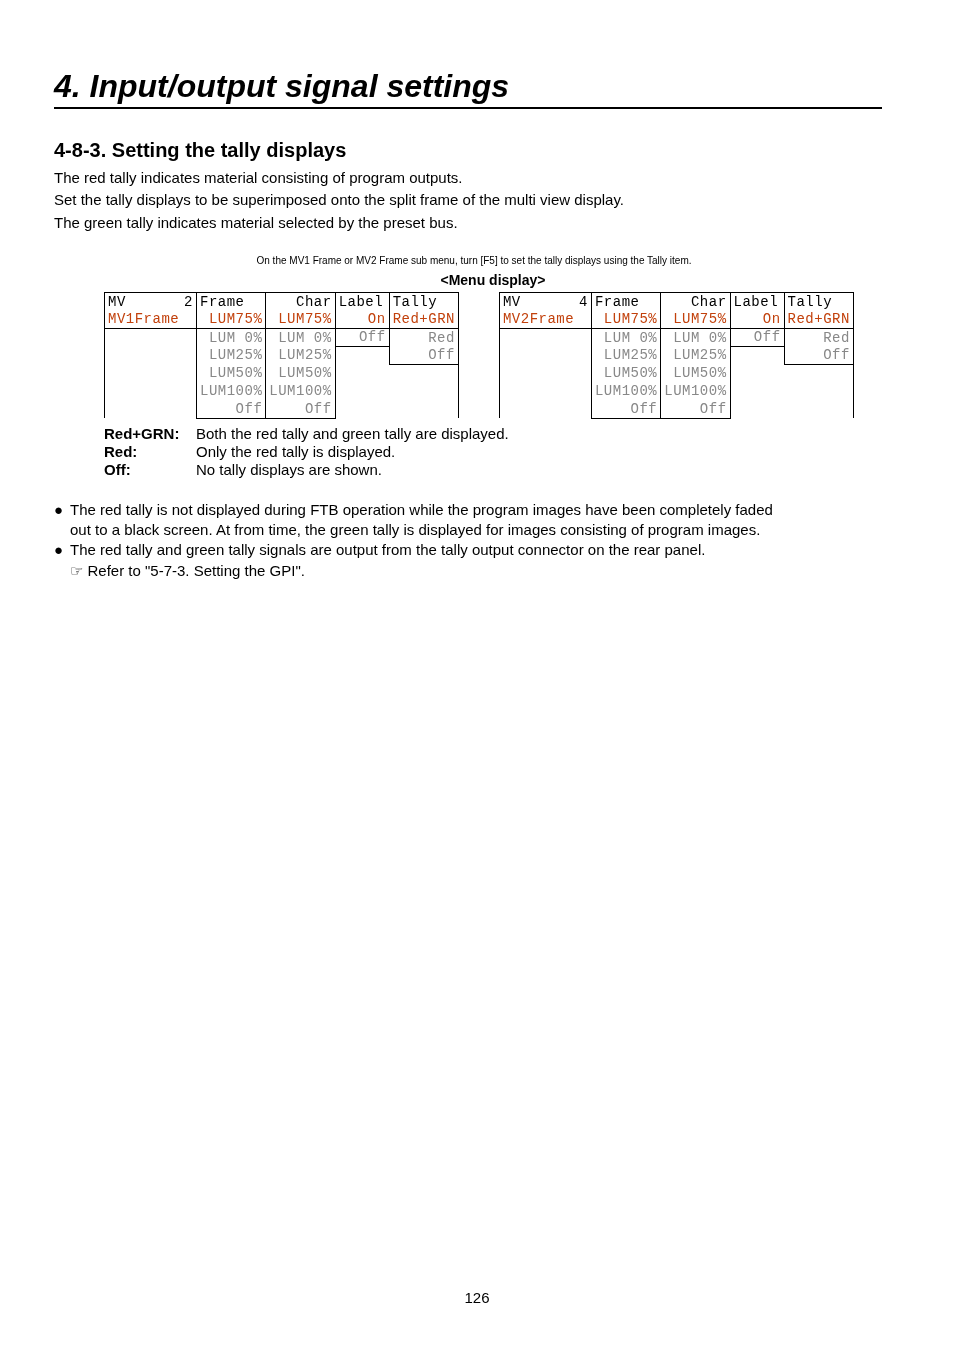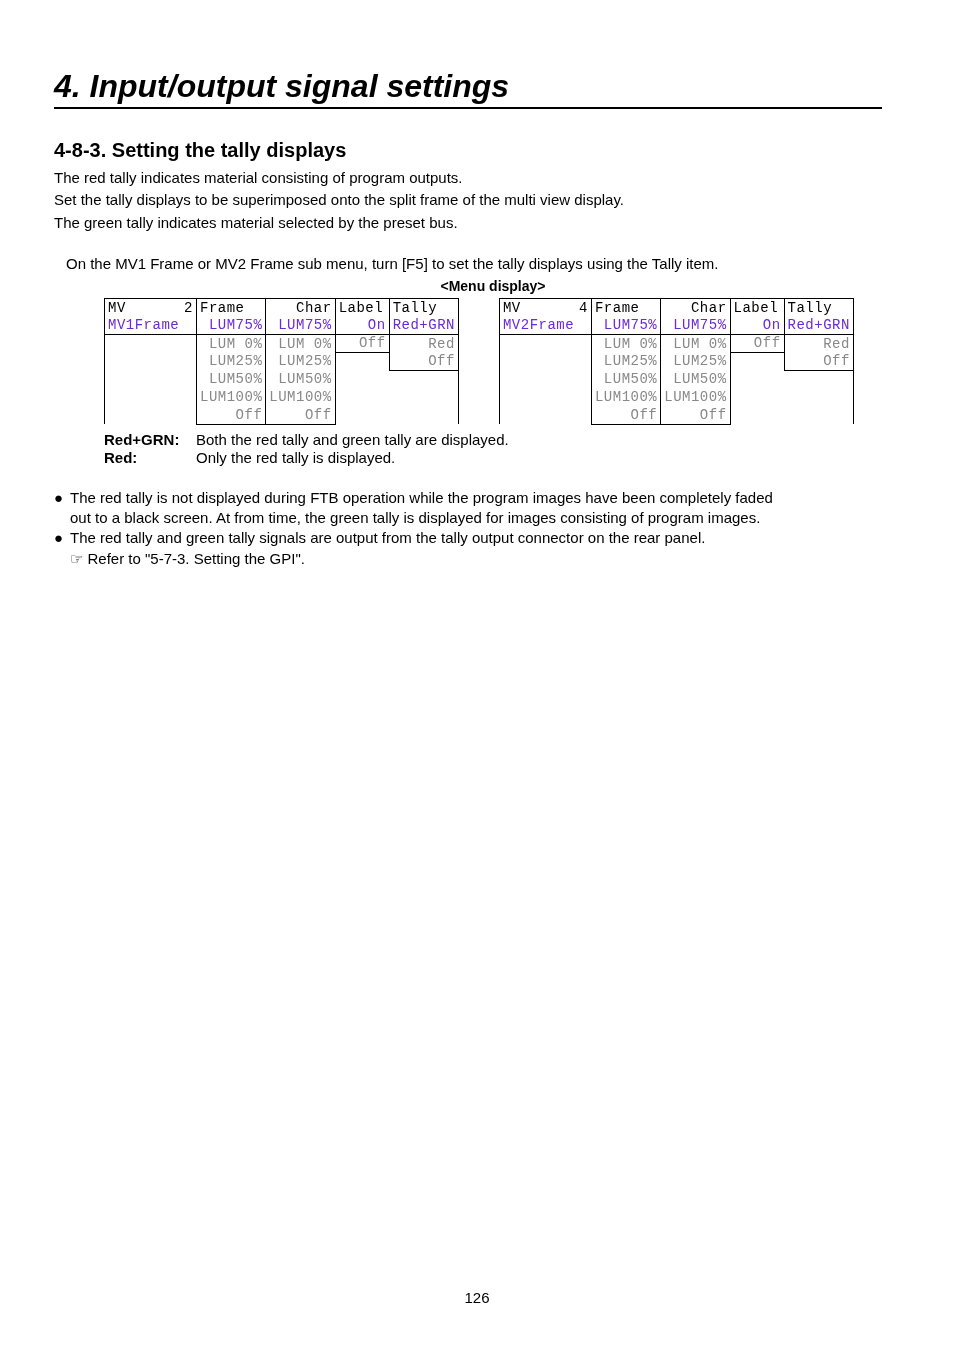--- a/index.html
+++ b/index.html
@@ -33,22 +33,23 @@
     font-size: 20px;
     font-weight: 700;
     margin-bottom: 6px;
   }
   .intro p {
     font-size: 15px;
     margin: 2px 0;
     line-height: 1.35;
   }
   .step-line {
-    font-size: 15px;
+    font-size: 10px;
     margin: 22px 0 6px 12px;
+    text-align: center;
   }
   .menu-display-label {
     font-size: 14px;
     font-weight: 700;
     margin: 2px 0 4px 50px;
     text-align: center;
   }
   .tables-row {
     display: flex;
     gap: 40px;
@@ -66,21 +67,21 @@
     box-sizing: border-box;
   }
   .c-menu  { width: 74px; text-align: left; }
   .c-page  { width: 18px; text-align: right; border-left: none; }
   .c-frame { width: 68px; text-align: right; }
   .c-char  { width: 68px; text-align: right; }
   .c-label { width: 54px; text-align: right; }
   .c-tally { width: 64px; text-align: right; }
   .hdr td { color: #000; }
   .hdr .c-frame, .hdr .c-label, .hdr .c-tally { text-align: left; }
-  .val td { color: #6d28d9; }
+  .val td { color: #c2410c; }
   .opt td { color: #888; }
   .no-top    { border-top:    none !important; }
   .no-bottom { border-bottom: none !important; }
   .no-left   { border-left:   none !important; }
   .no-right  { border-right:  none !important; }
   .blank     { border-top: none !important; border-bottom: none !important; }
 
   .legend {
     margin: 6px 0 0 50px;
     font-size: 15px;
@@ -246,20 +247,24 @@
 
   <div class="legend">
     <div class="row">
       <div class="key">Red+GRN:</div>
       <div>Both the red tally and green tally are displayed.</div>
     </div>
     <div class="row">
       <div class="key">Red:</div>
       <div>Only the red tally is displayed.</div>
     </div>
+    <div class="row">
+      <div class="key">Off:</div>
+      <div>No tally displays are shown.</div>
+    </div>
   </div>
 
   <div class="bullets">
     <div class="bi">
       <div class="dot">●</div>
       <div>The red tally is not displayed during FTB operation while the program images have been completely faded</div>
     </div>
     <div class="cont">out to a black screen. At from time, the green tally is displayed for images consisting of program images.</div>
     <div class="bi">
       <div class="dot">●</div>

